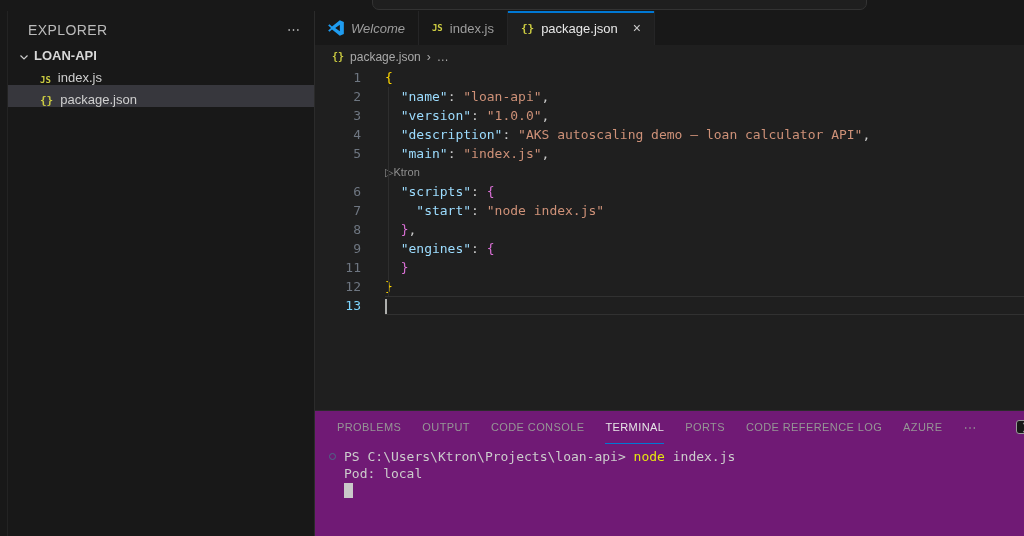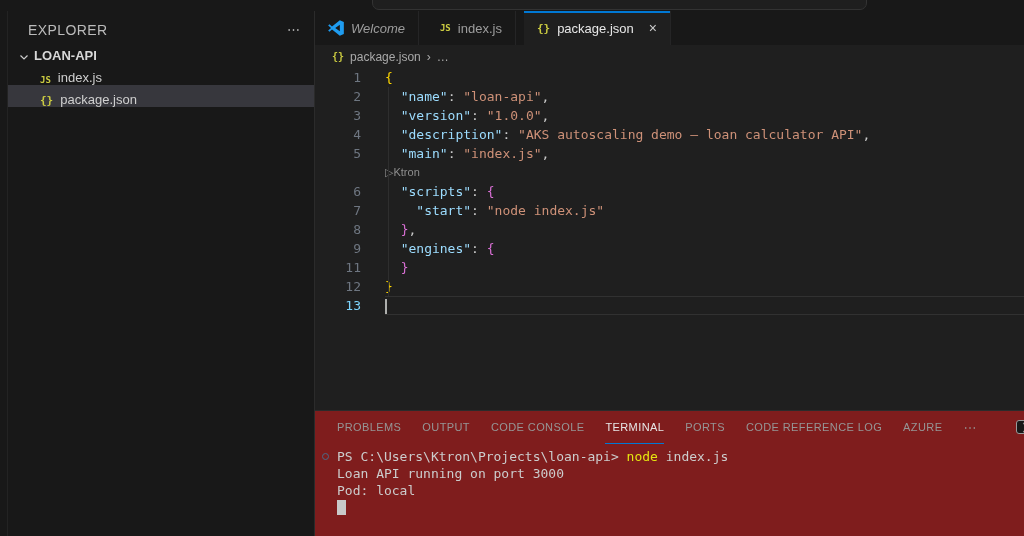--- a/index.html
+++ b/index.html
@@ -34,21 +34,21 @@
   .tree-row.selected { background:#37373d; }
   .chev { width:12px; height:12px; flex:none; }
   .ficon { font-family:"DejaVu Sans Mono", monospace; font-weight:bold; color:#cbcb41; flex:none; text-align:center; }
   .ficon.js { font-size:9px; letter-spacing:0px; }
   .ficon.braces { font-size:11px; }
 
   
   .main { flex:1; min-width:0; display:flex; flex-direction:column; background:#1f1f1f; }
 
   
-  .tabbar { height:34px; background:#181818; display:flex; flex:none;gap:8px; }
+  .tabbar { height:34px; background:#181818; display:flex; flex:none; }
   .tab {
     display:flex; align-items:center; gap:7px; padding:0 13px;
     font-size:13px; color:#9d9d9d; background:#181818;
     border-right:1px solid #252526; cursor:pointer; position:relative;
   }
   .tab.active { background:#1f1f1f; color:#e7e7e7; box-shadow:inset 0 2px 0 0 #0078d4; }
   .tab.preview .tab-label { font-style:italic; }
   .tab .tab-close { margin-left:8px; font-size:14px; color:#cccccc; line-height:1; }
   .tab-ficon { font-family:"DejaVu Sans Mono", monospace; font-weight:bold; color:#cbcb41; }
   .tab-ficon.js { font-size:9px; }
@@ -65,31 +65,31 @@
   .gutter-num { width:46px; flex:none; text-align:right; color:#6e7681; user-select:none; }
   .code-content { margin-left:24px; flex:1; }
   .code-line.current .gutter-num { color:#7dd3fc; }
   .code-line.current .code-content { border-top:1px solid #313131; border-bottom:1px solid #313131; line-height:17px; }
   .cursor-bar { display:inline-block; width:2px; height:15px; background:#aeafad; vertical-align:middle; }
   .codelens-row { height:19px; line-height:18px; padding-left:70px; font-family:"Liberation Sans", sans-serif; font-size:11px; color:#8f8f8f; white-space:pre; cursor:pointer; }
   .tk-p { color:#cccccc; } .tk-k { color:#9cdcfe; } .tk-s { color:#ce9178; }
   .tk-y { color:#ffd700; } .tk-m { color:#da70d6; }
 
   
-  .panel { flex:none; height:126px; border-top:1px solid #2b2b2b; background:#7f1d1d; display:flex; flex-direction:column; }
+  .panel { flex:none; height:126px; border-top:1px solid #2b2b2b; background:#701a75; display:flex; flex-direction:column; }
   .panel-tabs { height:33px; flex:none; display:flex; align-items:stretch; padding-left:22px; position:relative; overflow:hidden; }
   .panel-tab { font-size:11px; letter-spacing:0.4px; color:#969696; margin-right:21px; display:flex; align-items:center; border-bottom:1px solid transparent; cursor:pointer; white-space:nowrap; }
   .panel-tab.active { color:#e7e7e7; border-bottom-color:#0078d4; }
   .panel-more { color:#969696; font-size:13px; display:flex; align-items:center; cursor:pointer; }
   .panel-action { position:absolute; right:-6px; top:9px; width:14px; height:14px; border:1px solid #9a9a9a; border-radius:3px; background:#181818; }
   .panel-action:after { content:""; position:absolute; left:3px; top:3px; width:6px; height:6px; border-left:1px solid #9a9a9a; border-bottom:1px solid #9a9a9a; transform:rotate(-135deg); }
 
   
   .terminal { flex:1; padding:4px 0 0 22px; font-family:"DejaVu Sans Mono", monospace; font-size:13px; line-height:17px; color:#cccccc; }
-  .term-line { white-space:pre; position:relative; }
+  .term-line { white-space:pre; position:relative;margin-left:7px; }
   .term-deco { position:absolute; left:-15px; top:5px; width:7px; height:7px; border:1px solid #4c6a87; border-radius:50%; }
   .term-cursor { display:inline-block; width:9px; height:15px; background:#c9c9c9; vertical-align:text-bottom; }
   .tk-t { color:#cccccc; } .tk-cmd { color:#e5e510; }
 
   .vscode-logo { width:16px; height:16px; flex:none; }
 </style>
 </head>
 <body>
 
 <div class="titlebar">
@@ -174,20 +174,19 @@
           <div class="panel-tab">CODE CONSOLE</div>
           <div class="panel-tab active">TERMINAL</div>
           <div class="panel-tab">PORTS</div>
           <div class="panel-tab">CODE REFERENCE LOG</div>
           <div class="panel-tab">AZURE</div>
           <div class="panel-more">⋯</div>
           <div class="panel-action"></div>
         </div>
       <div class="terminal" id="terminal">
           <div class="term-line"><span class="term-deco"></span><span class="tk-t">PS C:\Users\Ktron\Projects\loan-api&gt; </span><span class="tk-cmd">node</span><span class="tk-t"> index.js</span></div>
-          <div class="term-line"><span class="tk-t">Loan API running on port 3000</span></div>
           <div class="term-line"><span class="tk-t">Pod: local</span></div>
           <div class="term-line"><span class="term-cursor"></span></div>
         </div>
     </div>
 
   </div>
 </div>
 
 </body></html>

